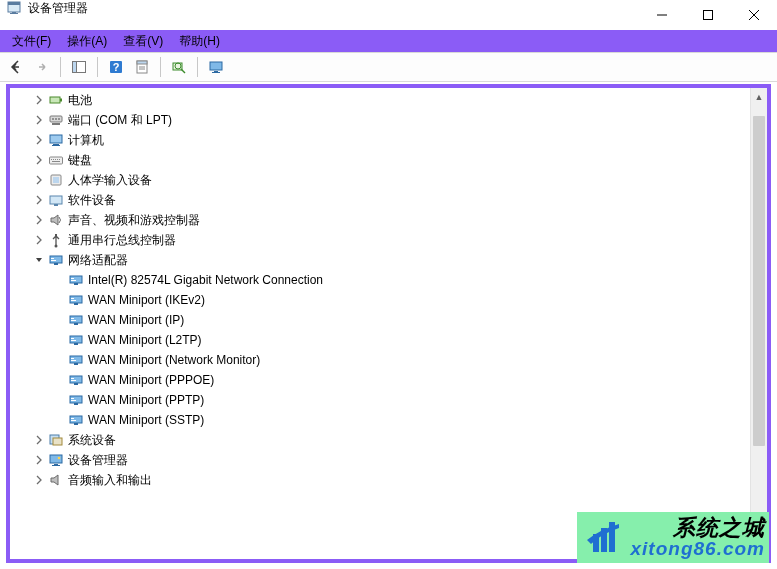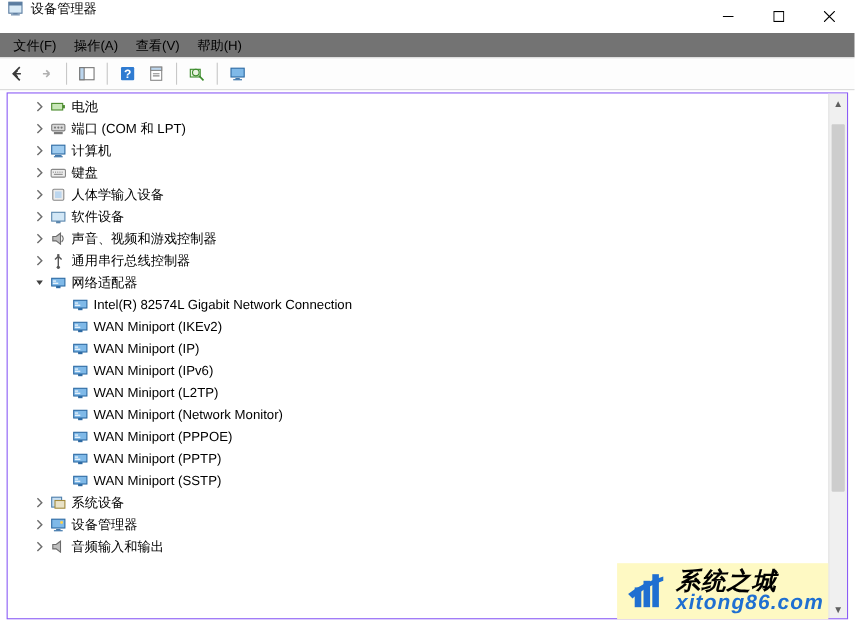--- a/index.html
+++ b/index.html
@@ -31,21 +31,21 @@
     display: flex; align-items: center; justify-content: center;
     font-size: 10px;
   }
 
   
   .menubar {
     display: flex;
     align-items: center;
     height: 22px;
     padding: 0 4px;
-    background: #737373;
+    background: #8b5cf6;
     font-size: 12px;
   }
   .menubar .menu-item { padding: 2px 8px; }
 
   
   .toolbar {
     display: flex;
     align-items: center;
     height: 30px;
     padding: 2px 4px;
@@ -63,21 +63,21 @@
   .toolbar .tb-sep {
     width: 1px; height: 20px;
     background: #c8c8c8;
     margin: 0 4px;
   }
 
   
   .tree-panel {
     position: absolute;
     left: 6px; right: 6px; top: 84px; bottom: 6px;
-    border: 1px solid #8b5cf6;
+    border: 4px solid #8b5cf6;
     background: #fff;
     overflow: hidden;
   }
   .tree {
     padding: 2px 0 2px 2px;
     line-height: 20px;
     white-space: nowrap;
     height: 100%;
     overflow: hidden;
   }
@@ -125,25 +125,26 @@
     position: absolute;
     left: 2px; right: 2px;
     top: 28px; height: 70%;
     background: #cdcdcd;
     border-radius: 1px;
   }
 
   
   .watermark {
     position: absolute;
-    right: 24px; bottom: 6px;
+    right: 8px; bottom: 6px;
     display: flex; align-items: center;
     gap: 6px;
-    background: #fef9c3;
+    background: #86efac;
     padding: 2px 4px;
+    text-align: right;
   }
   .watermark .wm-text { display: flex; flex-direction: column; line-height: 1.05; }
   .watermark .wm-title { font-size: 22px; font-weight: 700; font-style: italic; color: #000; letter-spacing: 1px; }
   .watermark .wm-url { font-size: 19px; font-weight: 700; font-style: italic; color: #1f6fd1; letter-spacing: 1px; }
 </style>
 </head>
 <body>
 
 <div class="titlebar">
   <span class="app-icon">
@@ -404,34 +405,20 @@
           <svg viewBox="0 0 10 10" width="10" height="10">
             <path d="M3 1 L7 5 L3 9" fill="none" stroke="#6d6d6d" stroke-width="1.3"></path>
           </svg>
         </span>
         <span class="node-icon"><svg viewBox="0 0 16 16" width="16" height="16">
             <rect x="2" y="4" width="12" height="7" fill="#7fb9e8" stroke="#2d6aa3"></rect>
             <rect x="6" y="11" width="4" height="2" fill="#2d6aa3"></rect>
             <rect x="3" y="6" width="3" height="1" fill="#fff"></rect>
             <rect x="3" y="8" width="5" height="1" fill="#fff"></rect>
           </svg></span>
-        <span class="label">WAN Miniport (IPv6)</span>
-      </div>
-      <div class="tree-row indent-1">
-        <span class="chev blank">
-          <svg viewBox="0 0 10 10" width="10" height="10">
-            <path d="M3 1 L7 5 L3 9" fill="none" stroke="#6d6d6d" stroke-width="1.3"></path>
-          </svg>
-        </span>
-        <span class="node-icon"><svg viewBox="0 0 16 16" width="16" height="16">
-            <rect x="2" y="4" width="12" height="7" fill="#7fb9e8" stroke="#2d6aa3"></rect>
-            <rect x="6" y="11" width="4" height="2" fill="#2d6aa3"></rect>
-            <rect x="3" y="6" width="3" height="1" fill="#fff"></rect>
-            <rect x="3" y="8" width="5" height="1" fill="#fff"></rect>
-          </svg></span>
         <span class="label">WAN Miniport (L2TP)</span>
       </div>
       <div class="tree-row indent-1">
         <span class="chev blank">
           <svg viewBox="0 0 10 10" width="10" height="10">
             <path d="M3 1 L7 5 L3 9" fill="none" stroke="#6d6d6d" stroke-width="1.3"></path>
           </svg>
         </span>
         <span class="node-icon"><svg viewBox="0 0 16 16" width="16" height="16">
             <rect x="2" y="4" width="12" height="7" fill="#7fb9e8" stroke="#2d6aa3"></rect>

